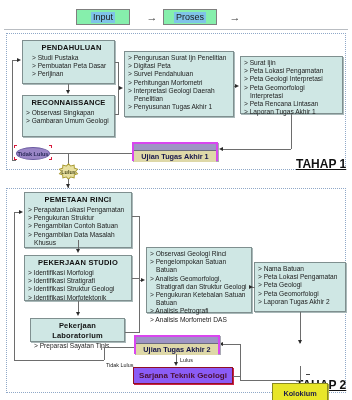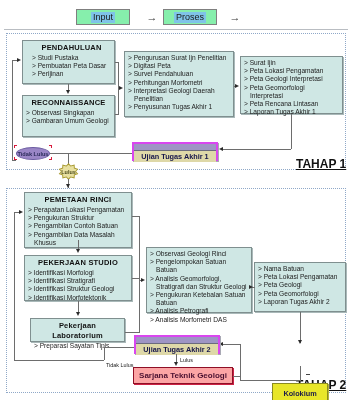--- a/index.html
+++ b/index.html
@@ -63,21 +63,21 @@
   }
 
   
   .kolo{
     background:#e8e62a;border:1px solid #8a8a20;box-shadow:1px 1px 0 #b5b540;
     display:flex;align-items:center;justify-content:center;
     font-size:7.3px;font-weight:bold;color:#1c1c4a;
   }
   
   .sarjana{
-    background:#fca5a5;border:1px solid #8f0f26;box-shadow:1px 1px 0 #c24;
+    background:#8b5cf6;border:1px solid #8f0f26;box-shadow:1px 1px 0 #c24;
     display:flex;align-items:center;justify-content:center;
     font-size:8px;font-weight:bold;color:#4a1030;text-align:right;
   }
 
   
   .ellipse{
     background:#9a86c6;border:1px solid #6b5ba0;border-radius:50%;
     display:flex;align-items:center;justify-content:center;
     font-size:5.6px;font-weight:bold;color:#2b2b5a;
   }

